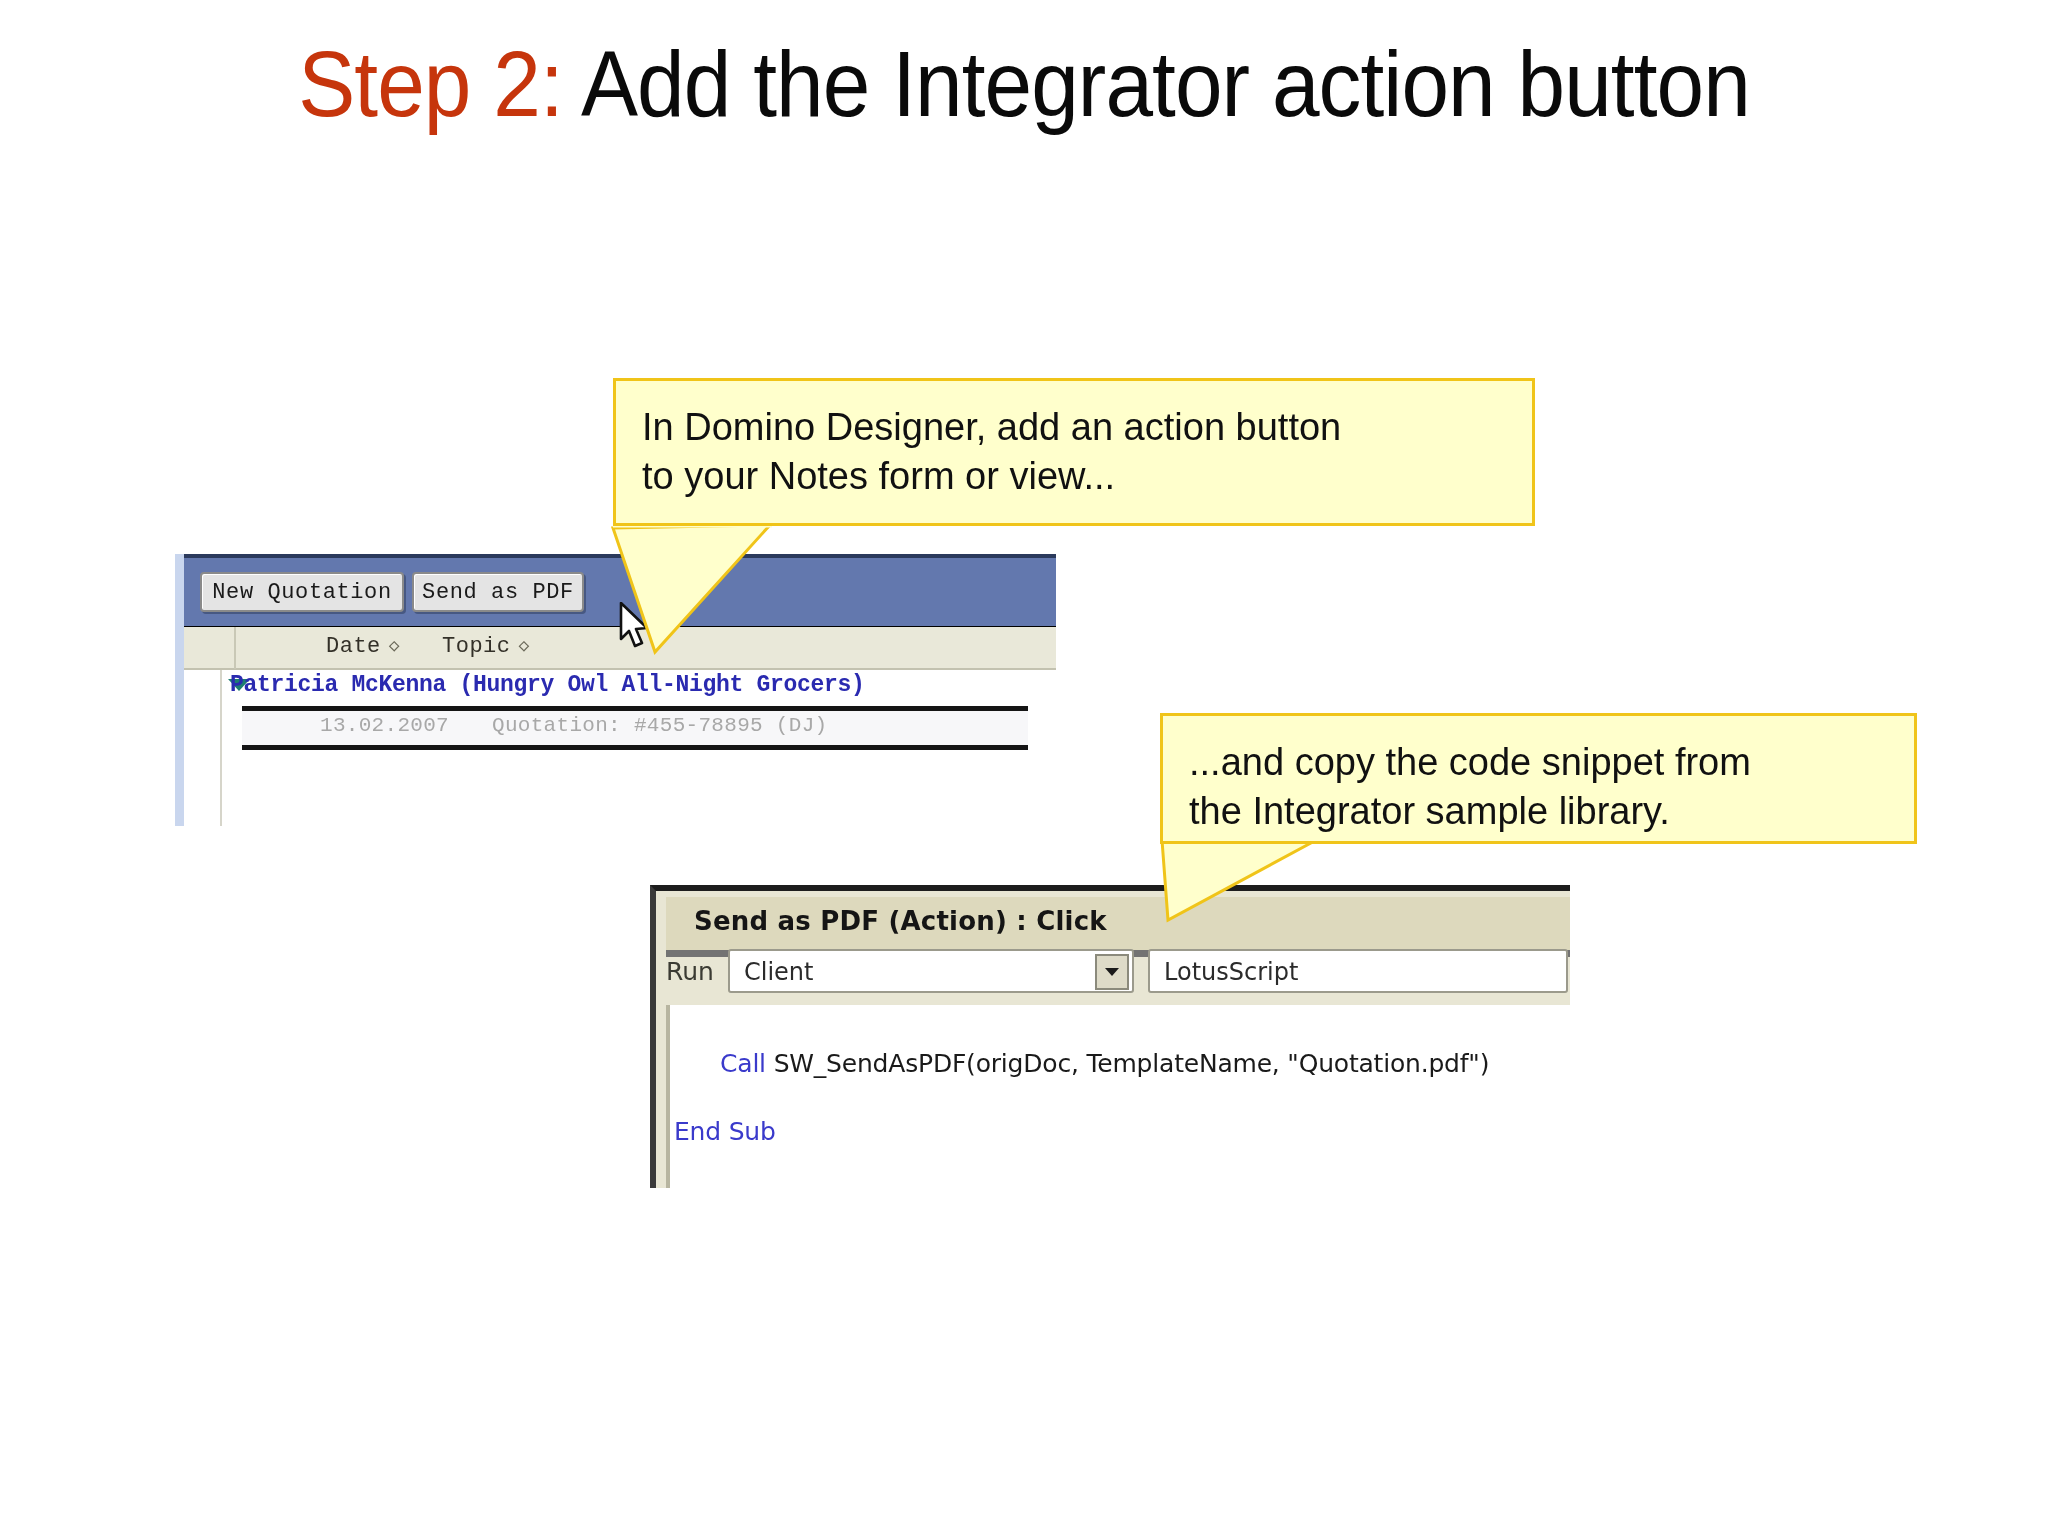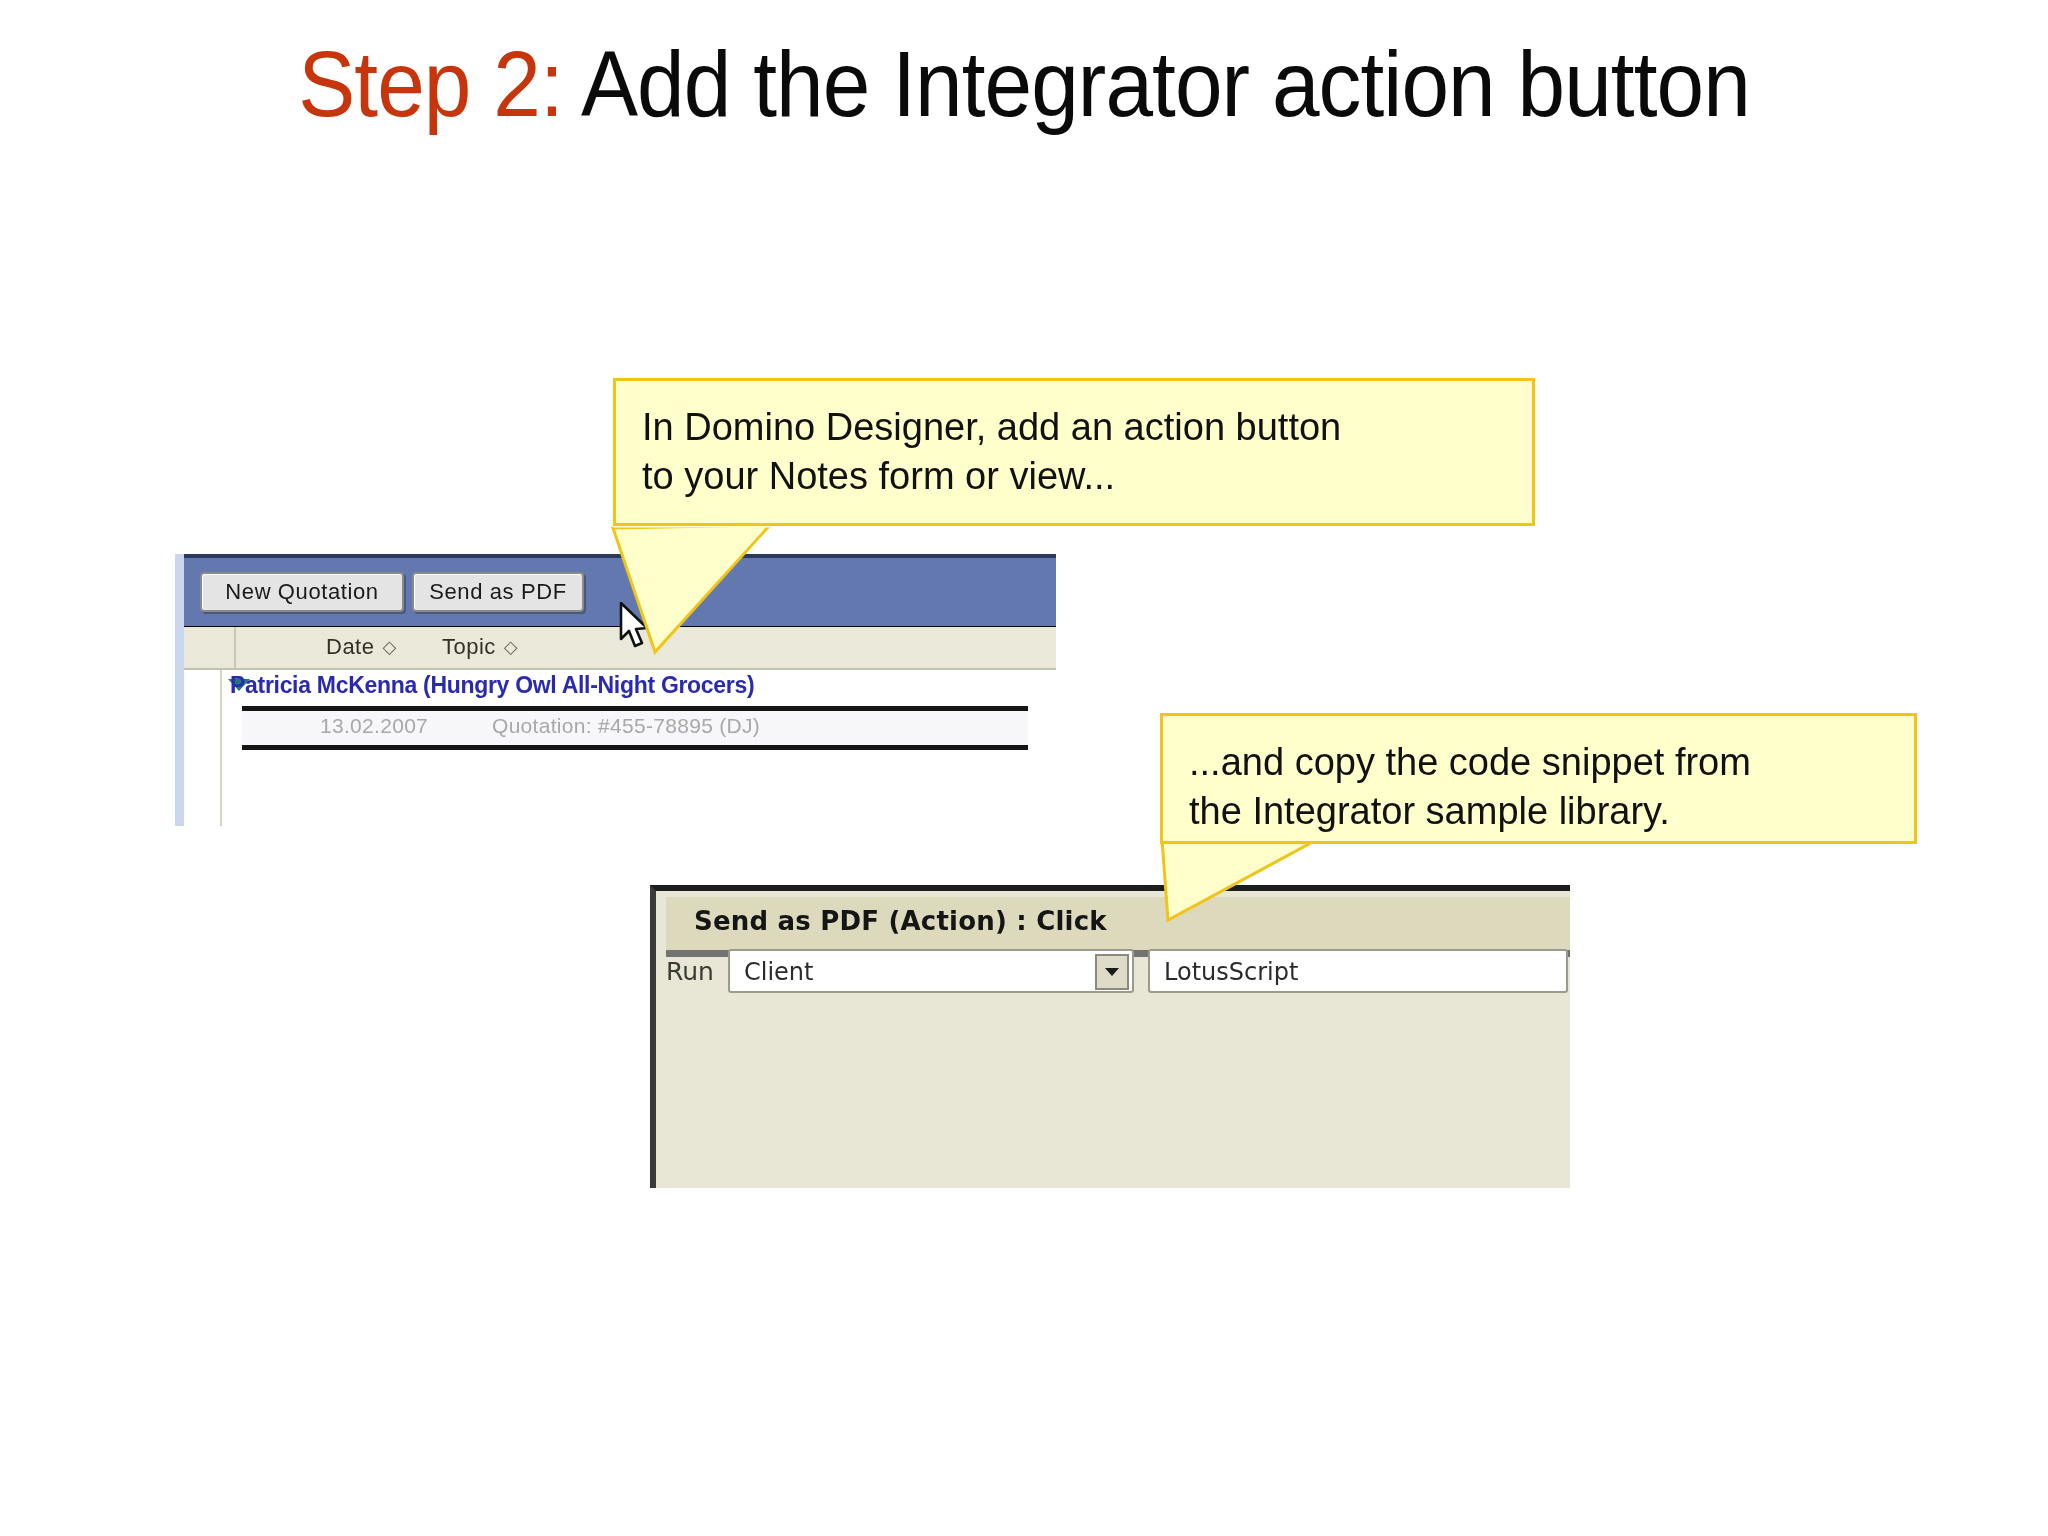--- a/index.html
+++ b/index.html
@@ -86,21 +86,21 @@
 
   
   #notes-screenshot {
     position: absolute;
     left: 170px;
     top: 554px;
     width: 886px;
     height: 272px;
     background: #0f172a;
     z-index: 10;
-    font-family: Liberation Sans, sans-serif;
+    font-family: Liberation Mono, monospace;
   }
   
   #notes-left-strip {
     position: absolute;
     left: 0; top: 0;
     width: 14px; height: 272px;
     background: #c9d6ee;
   }
   #notes-left-strip-2 {
     position: absolute;
@@ -412,13 +412,17 @@
       <div id="run-select-arrow">
           <span class="chev"></span>
         </div>
     </div>
 
     <div id="lang-field">
       <div id="lang-field-value">LotusScript</div>
     </div>
   </div>
 
+  <div id="designer-codearea">
+    <div class="code-line" id="code-line-1"><span class="kw">Call </span><span class="ident">SW_SendAsPDF(origDoc, TemplateName, "Quotation.pdf")</span></div>
+    <div class="code-line" id="code-line-2">End Sub</div>
+  </div>
 </div>
 
 </body></html>

